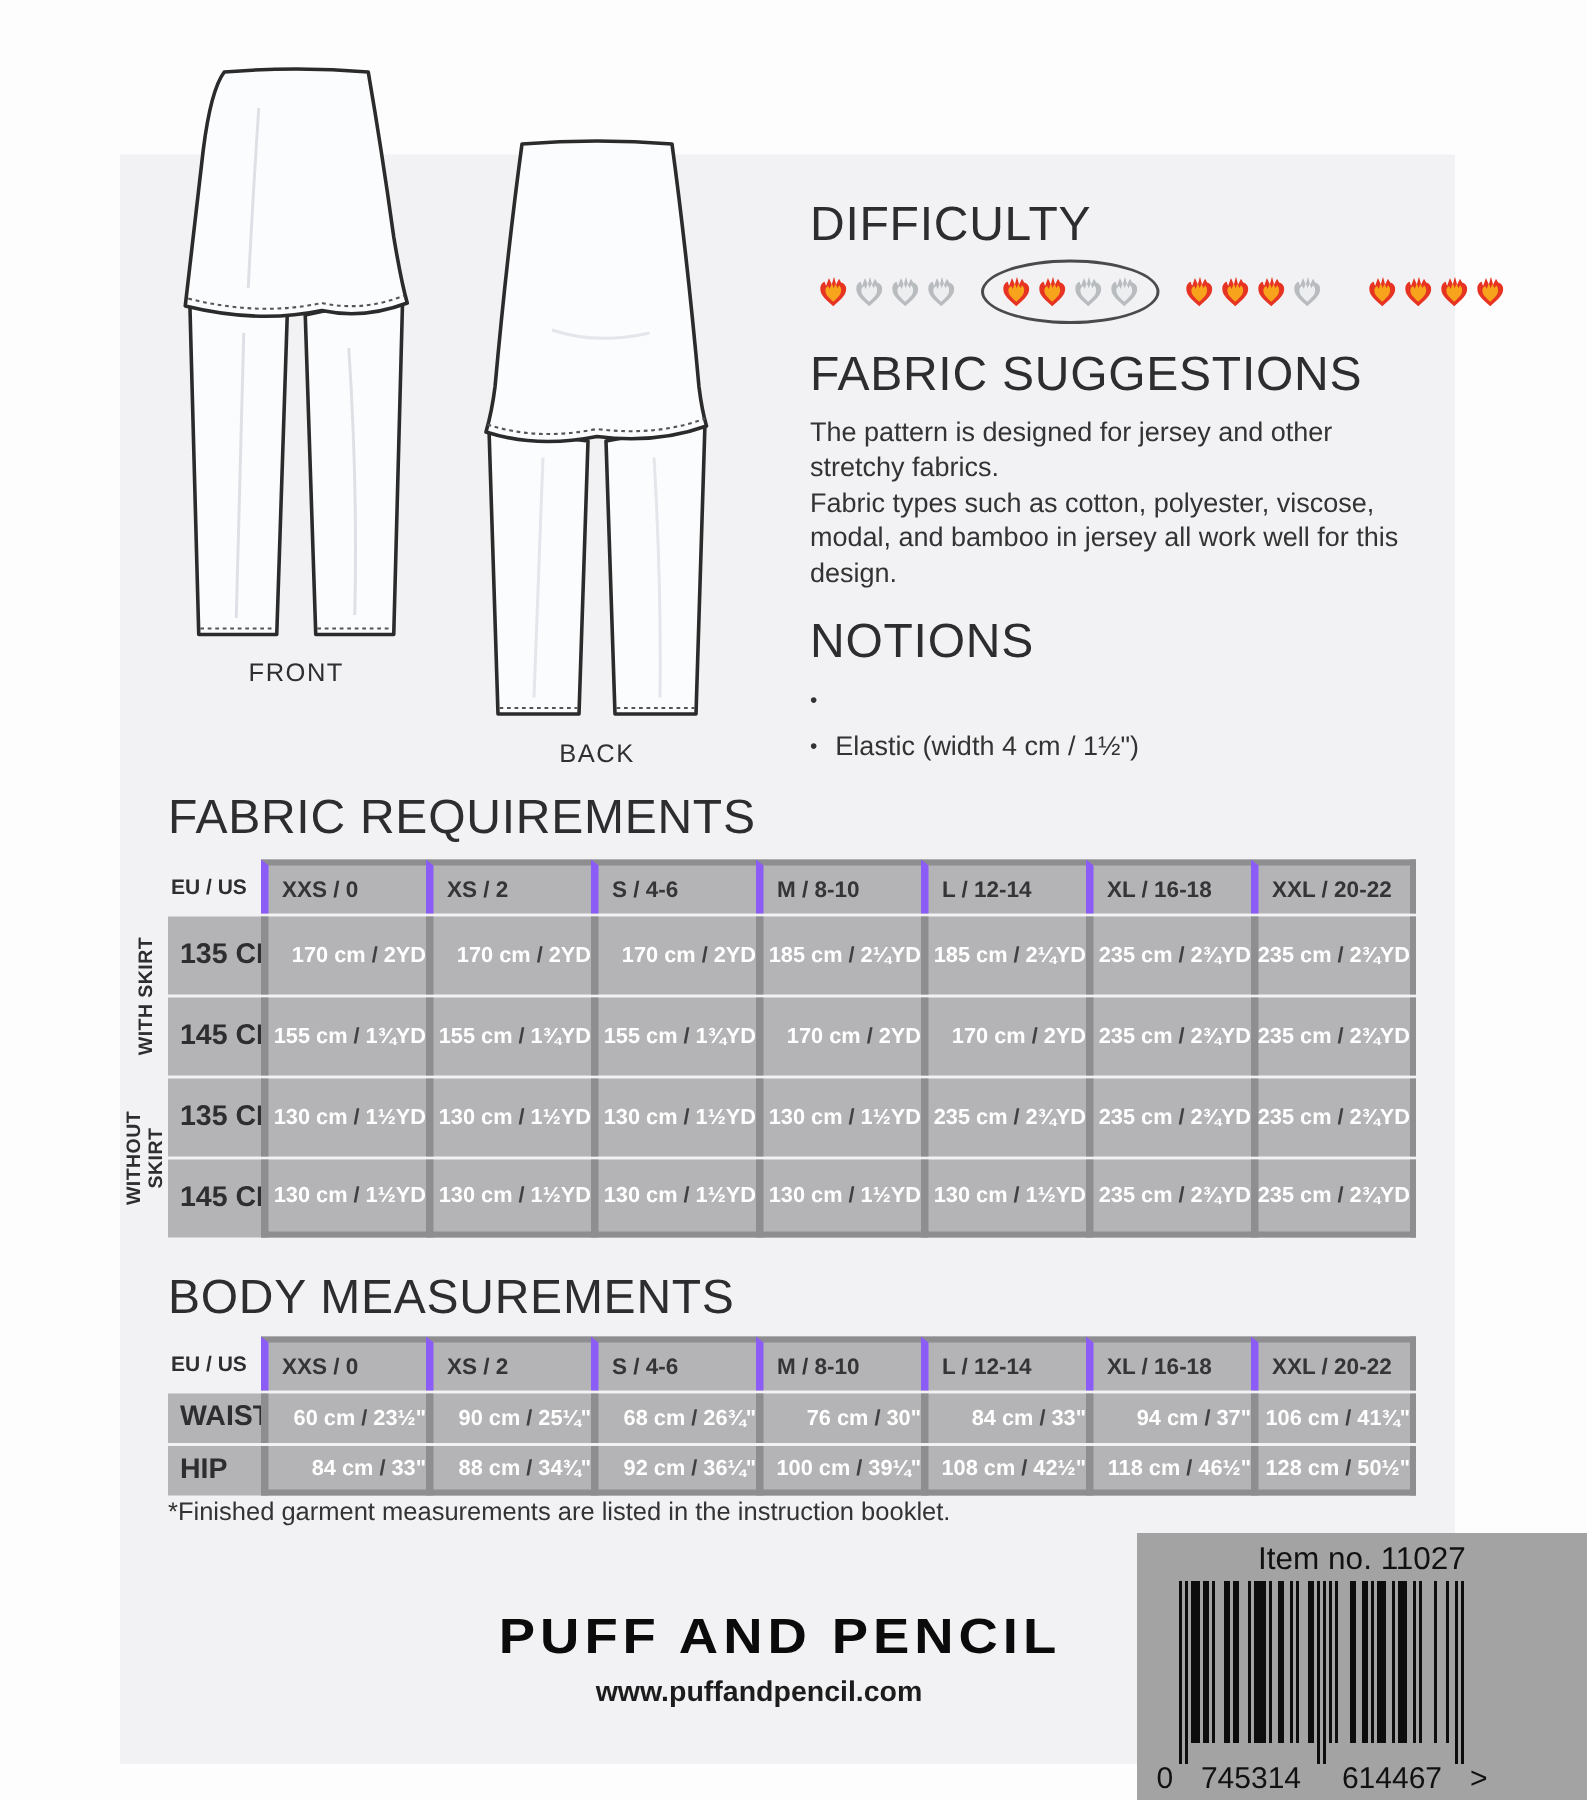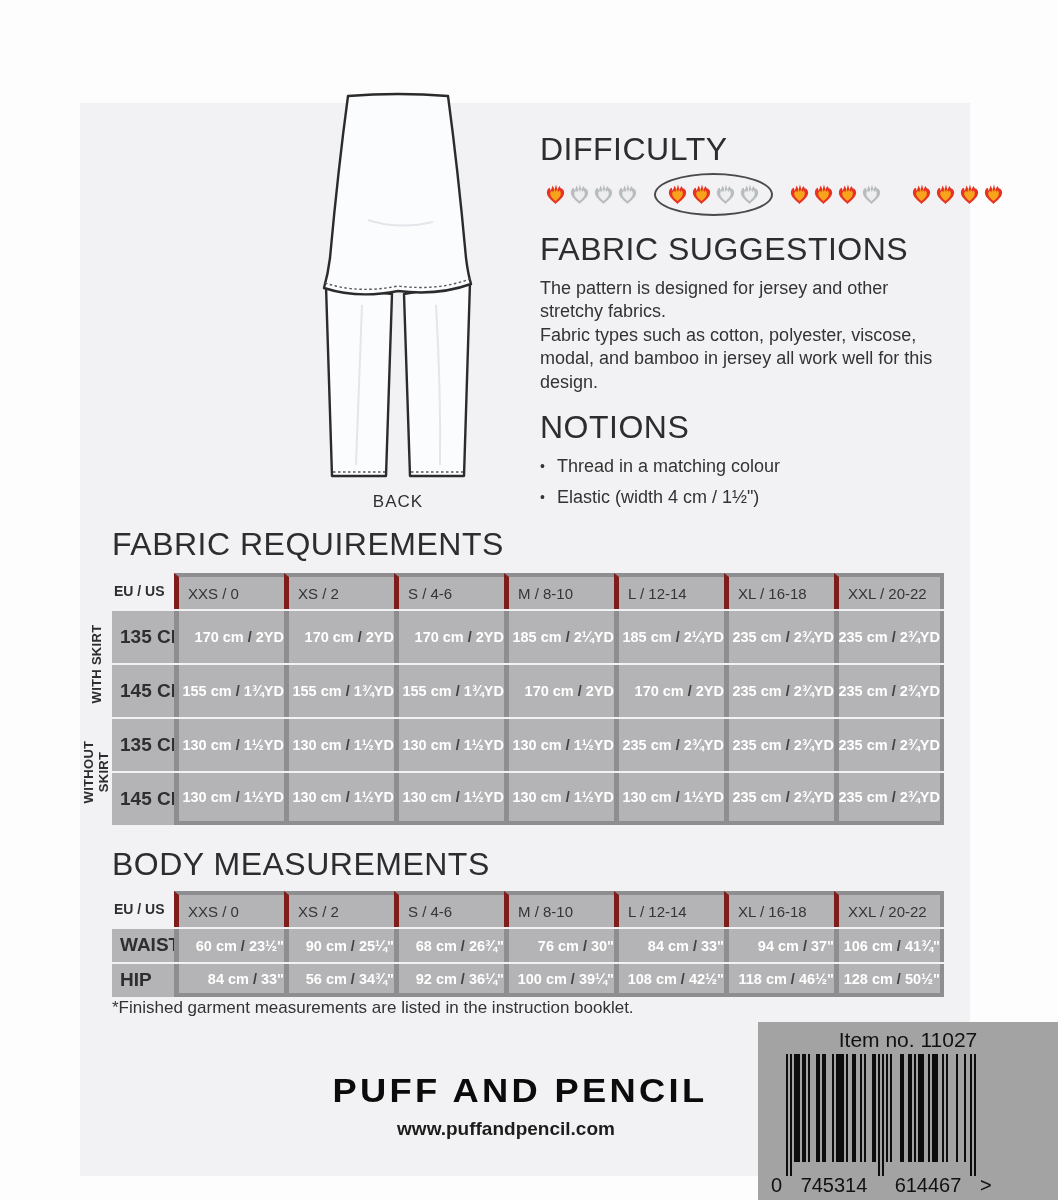--- a/index.html
+++ b/index.html
@@ -20,22 +20,22 @@
   .fs-text{position:absolute;left:540px;top:277px;width:404px;font-size:18px;line-height:1.3;color:#333;}
   .notions{position:absolute;left:540px;top:455px;width:404px;font-size:18px;color:#333;}
   .notion-item{display:flex;gap:12px;margin-bottom:7px;line-height:1.3;}
   .notion-item .bullet{font-size:14px;line-height:1.7;color:#333;}
   
   .tbl{position:absolute;display:grid;column-gap:0;row-gap:2px;}
   #fr-table{left:112px;top:573px;grid-template-columns:62px repeat(7,110px);grid-template-rows:36px repeat(4,52px);}
   #bm-table{left:112px;top:891px;grid-template-columns:62px repeat(7,110px);grid-template-rows:36px repeat(2,33px);}
   .cell{display:flex;align-items:center;box-sizing:border-box;}
   .corner{background:transparent;font-weight:bold;font-size:14px;color:#2e2e30;padding-left:2px;}
-  .colhead{background:#b4b4b6;font-weight:normal;font-size:15px;color:#353537;padding-left:9px;
-           border-left:5px solid #7f1d1d;border-top:4px solid #8e8e90;}
+  .colhead{background:#b4b4b6;font-weight:bold;font-size:15px;color:#353537;padding-left:9px;
+           border-left:5px solid #8b5cf6;border-top:4px solid #8e8e90;}
   .colhead.last{border-right:4px solid #8e8e90;}
   .rowlabel{background:#b4b4b6;font-weight:bold;font-size:19px;color:#2e2e30;padding-left:8px;line-height:1.3;}
   .rowlabel div{white-space:nowrap;}
   .datacell{background:#b4b4b6;font-weight:bold;font-size:14.5px;color:#ffffff;justify-content:flex-end;
             border-left:5px solid #8e8e90;white-space:nowrap;}
   .datacell.last{border-right:4px solid #8e8e90;}
   .datacell.bottom,.colhead.bottomonly{border-bottom:4px solid #8e8e90;}
   .slash{color:#3f3f41;margin:0 4px;}
   .vlabel{position:absolute;width:90px;height:32px;transform:rotate(-90deg);font-weight:bold;font-size:13px;
           letter-spacing:0.3px;color:#2e2e30;text-align:center;line-height:1.15;display:flex;align-items:center;justify-content:center;flex-direction:column;}
@@ -48,20 +48,42 @@
   .barcode-box{position:absolute;left:758px;top:1022px;width:300px;height:178px;background:#a3a3a3;}
   .item-no{text-align:center;font-size:21px;color:#111;margin-top:6px;}
   .bc-wrap{position:absolute;left:12px;top:32px;}
 </style>
 </head>
 <body>
 
 <div class="page">
   <div class="panel"></div>
 
+  <div class="illus" style="left:100px;top:42px;width:195px;">
+    <svg width="195" height="386" viewBox="0 0 190 386">
+      <g fill="#fbfcfd" stroke="#2b2b2b" stroke-width="2.4" stroke-linejoin="round">
+
+        <path d="M24 158 L30 381 L82 381 L89 168 Z"></path>
+        <path d="M166 154 L160 381 L108 381 L101 168 Z"></path>
+
+        <path d="M47 6 Q95 2 143 6 Q152 58 160 116 Q165 146 169 160 Q140 171 112 165 Q70 174 21 162 Q26 120 33 58 Q38 18 47 6 Z"></path>
+      </g>
+      <g fill="none" stroke="#555" stroke-width="1.4" stroke-dasharray="2.5 2.5">
+        <path d="M23 157 Q70 169 112 160 Q140 166 167 155"></path>
+        <path d="M31 377 L81 377"></path>
+        <path d="M109 377 L159 377"></path>
+      </g>
+      <g fill="none" stroke="#dde1e5" stroke-width="2">
+        <path d="M70 30 Q66 90 63 150"></path>
+        <path d="M60 180 L55 370"></path>
+        <path d="M130 190 Q136 280 134 368"></path>
+      </g>
+    </svg>
+    <div class="illus-label">FRONT</div>
+  </div>
 
   <div class="illus" style="left:298px;top:90px;width:200px;">
     <svg width="200" height="392" viewBox="0 0 200 392">
       <g fill="#fbfcfd" stroke="#2b2b2b" stroke-width="2.4" stroke-linejoin="round">
 
         <path d="M28 196 L34 386 L88 386 L94 204 Z"></path>
         <path d="M172 192 L166 386 L112 386 L106 204 Z"></path>
 
         <path d="M50 6 Q100 2 150 6 Q160 80 168 168 Q170 184 173 194 Q140 206 100 201 Q60 209 26 198 Q30 184 32 168 Q40 80 50 6 Z"></path>
       </g>
@@ -159,21 +181,20 @@
   <div class="h" style="left:540px;top:231px;">FABRIC SUGGESTIONS</div>
   <div class="fs-text" id="fs-text">
       <div>The pattern is designed for jersey and other stretchy fabrics.</div>
       <div>Fabric types such as cotton, polyester, viscose, modal, and bamboo in jersey all work well for this design.</div>
     </div>
 
   <div class="h" style="left:540px;top:409px;">NOTIONS</div>
   <div class="notions" id="notions-list">
       <div class="notion-item">
         <span class="bullet">•</span>
-        <span>Thread in a matching colour</span>
       </div>
       <div class="notion-item">
         <span class="bullet">•</span>
         <span>Elastic (width 4 cm / 1½")</span>
       </div>
     </div>
 
   <div class="h" style="left:112px;top:526px;">FABRIC REQUIREMENTS</div>
   <div class="tbl" id="fr-table">
       <div class="cell corner">EU / US</div>
@@ -394,21 +415,21 @@
       </div>
       <div class="cell rowlabel">
         <div>HIP</div>
       </div>
       <div class="cell datacell bottom">
         <span>84 cm</span>
         <span class="slash">/</span>
         <span>33"</span>
       </div>
       <div class="cell datacell bottom">
-        <span>56 cm</span>
+        <span>88 cm</span>
         <span class="slash">/</span>
         <span>34¾"</span>
       </div>
       <div class="cell datacell bottom">
         <span>92 cm</span>
         <span class="slash">/</span>
         <span>36¼"</span>
       </div>
       <div class="cell datacell bottom">
         <span>100 cm</span>

